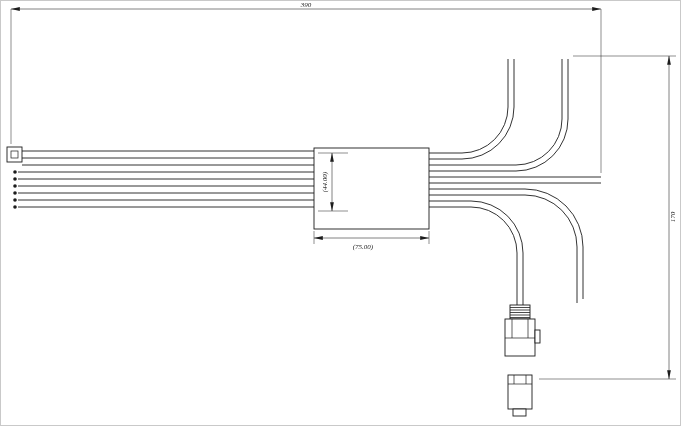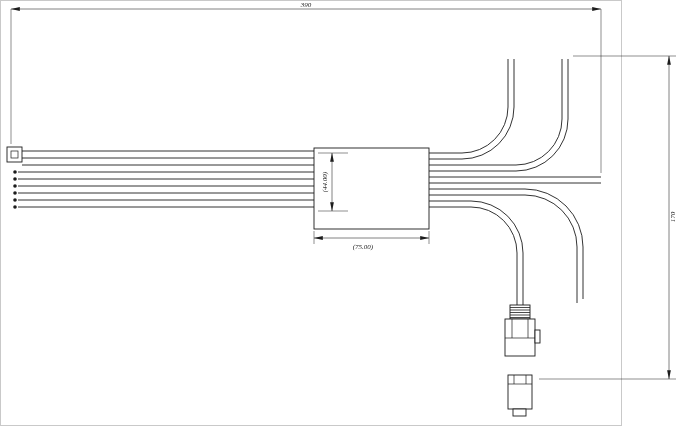--- a/index.html
+++ b/index.html
@@ -1,18 +1,18 @@
 <!DOCTYPE html>
 <html style="--line: #1c1c1c; --bg: #ffffff;"><head>
 <meta charset="utf-8">
 <style>
   html,body{margin:0;padding:0;background:#fff;}
   .canvas{
     position:relative;
-    width:622px;height:426px;
+    width:681px;height:426px;
     background:var(--bg,#ffffff);
     border:1px solid #c9c9c9;
     box-sizing:border-box;
     font-family:"Liberation Serif", serif;
   }
   svg{display:block;}
   .wire{stroke:var(--line,#1c1c1c);stroke-width:0.9;fill:none;}
   .dim{stroke:var(--line,#1c1c1c);stroke-width:0.55;fill:none;}
   .ext{stroke:var(--line,#1c1c1c);stroke-width:0.5;fill:none;}
   .part{stroke:var(--line,#1c1c1c);stroke-width:0.9;fill:#ffffff;}

